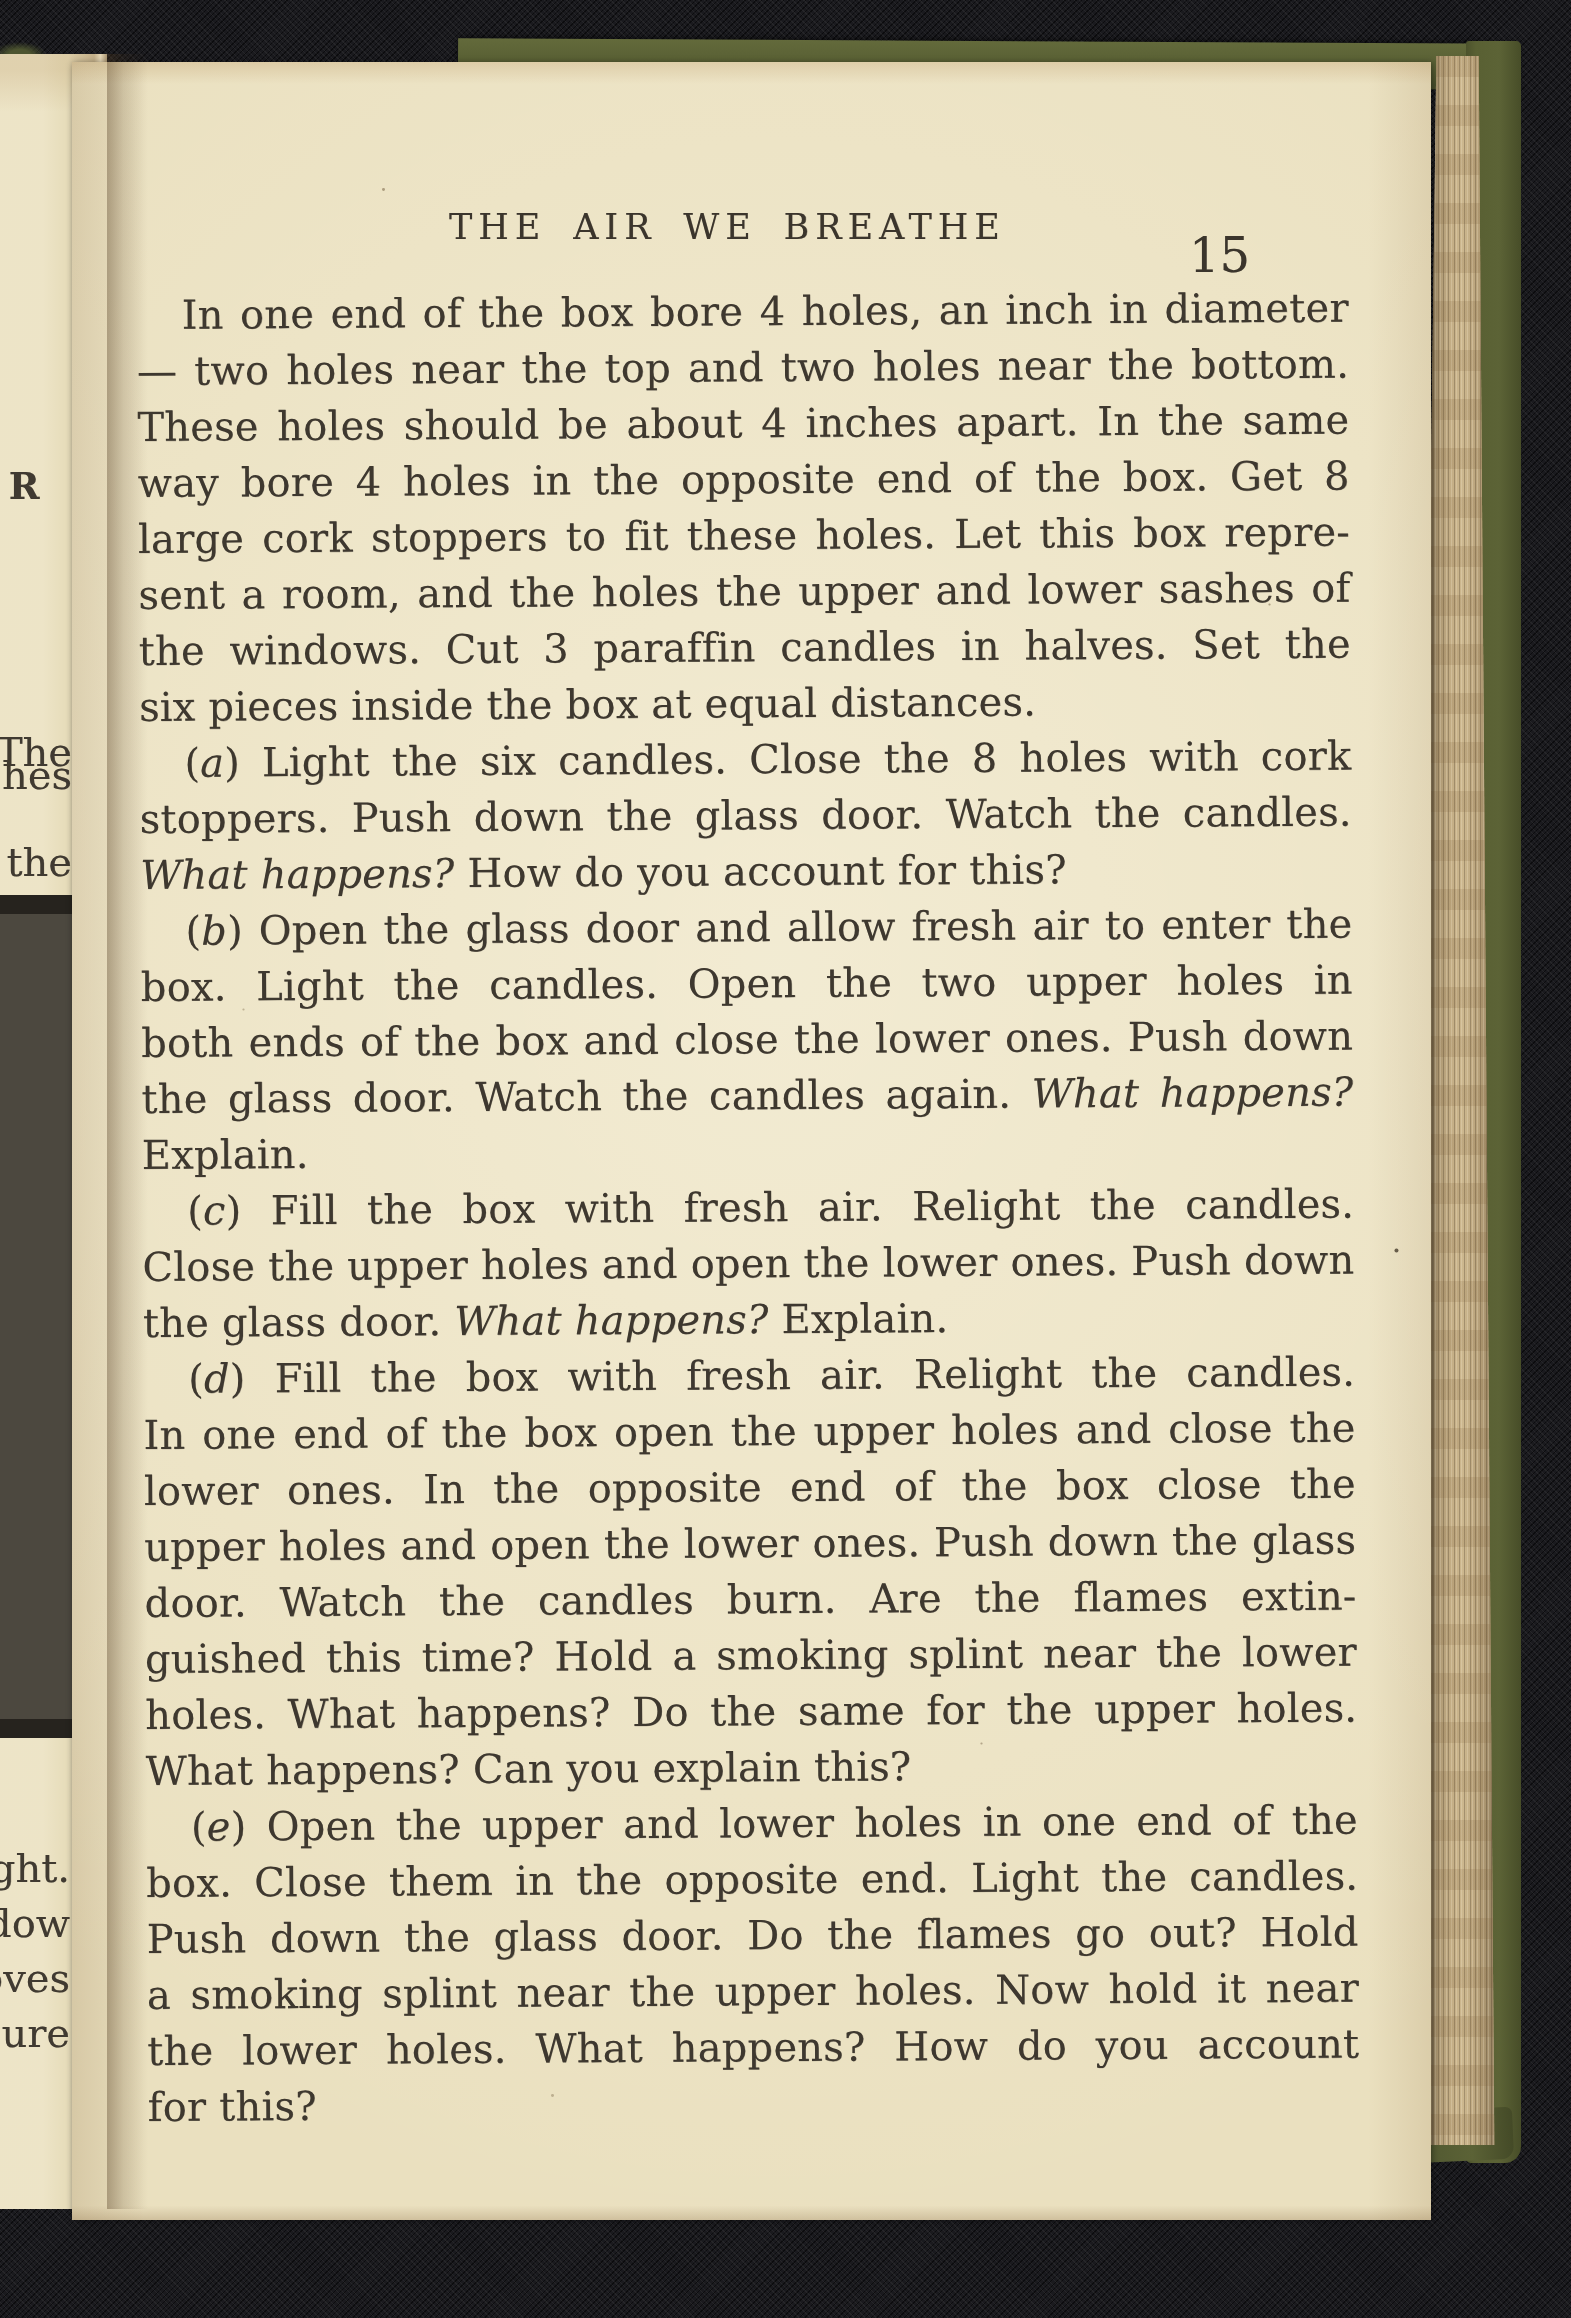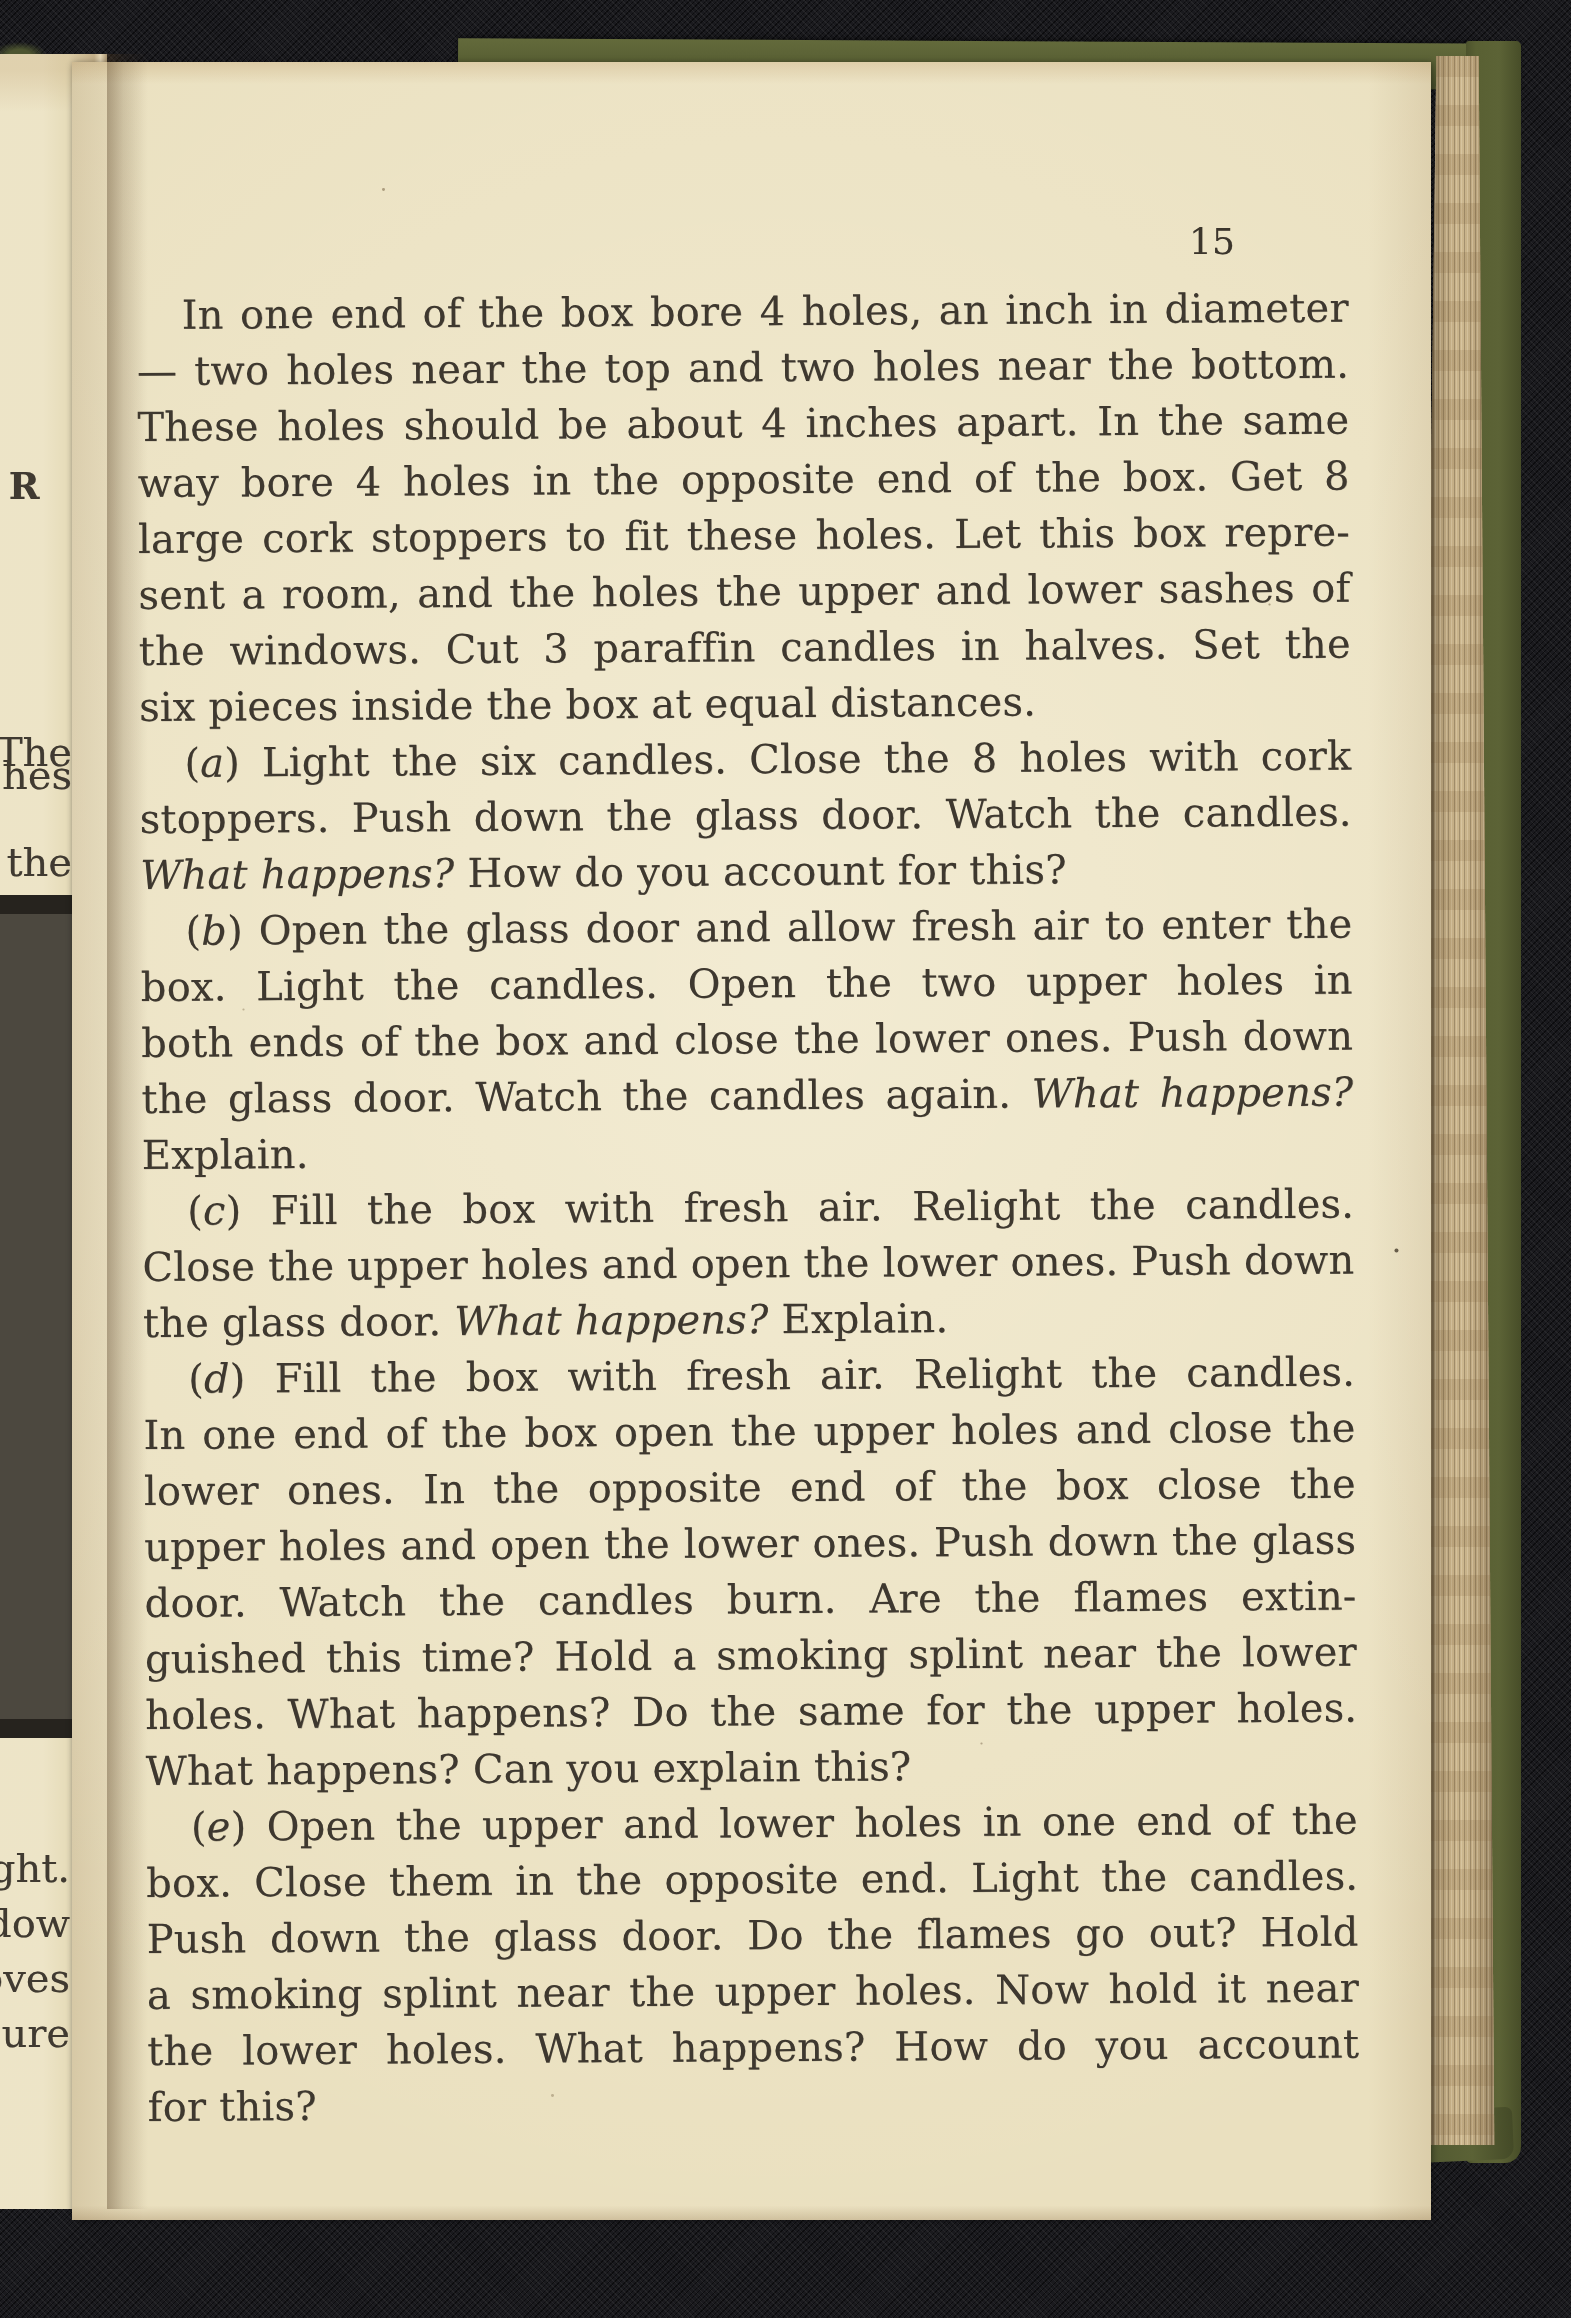--- a/index.html
+++ b/index.html
@@ -98,21 +98,21 @@
     box-shadow:1px 1.4px 6.8px rgba(0,0,0,0.45);
     color:#3e382f;
   }
   .hdr-title{
     position:absolute;left:377px;top:145px;
     font-size:35px;letter-spacing:0.17em;word-spacing:0.28em;
     color:#3b352c;text-shadow:0.3px 0.3px 0.4px rgba(59,53,44,0.4);
     white-space:nowrap;
   }
   .hdr-num{
-    position:absolute;left:1117px;top:159px;font-size:36px;color:#3b352c;
+    position:absolute;left:1117px;top:165px;font-size:48px;color:#3b352c;
     font-variant-numeric:oldstyle-nums;
     text-shadow:0.3px 0.3px 0.4px rgba(59,53,44,0.4);
   }
   .text{
     position:absolute;left:69px;top:225px;width:1212px;
     font-size:40px;line-height:56px;letter-spacing:0.2px;
     transform:rotate(-0.35deg);transform-origin:0 40%;
     text-shadow:0.3px 0.3px 0.4px rgba(62,56,47,0.42);
   }
   .ln{height:56px;text-align:justify;text-align-last:justify;white-space:nowrap;}
@@ -143,20 +143,21 @@
   <div class="lp-illustration">
     <div class="inner"></div>
   </div>
   <span class="lp-frag fr-ght">ght.</span>
   <span class="lp-frag fr-dow">dow</span>
   <span class="lp-frag fr-oves">oves</span>
   <span class="lp-frag fr-sure">sure</span>
 </div>
 
 <div class="page">
+  <div class="hdr-title">THE AIR WE BREATHE</div>
   <div class="hdr-num">15</div>
   <div class="specks"></div>
 
   <div class="text">
     <div class="ln ind">In one end of the box bore 4 holes, an inch in diameter</div>
     <div class="ln">— two holes near the top and two holes near the bottom.</div>
     <div class="ln">These holes should be about 4 inches apart.  In the same</div>
     <div class="ln">way bore 4 holes in the opposite end of the box.  Get 8</div>
     <div class="ln">large cork stoppers to fit these holes.  Let this box repre-</div>
     <div class="ln">sent a room, and the holes the upper and lower sashes of</div>

